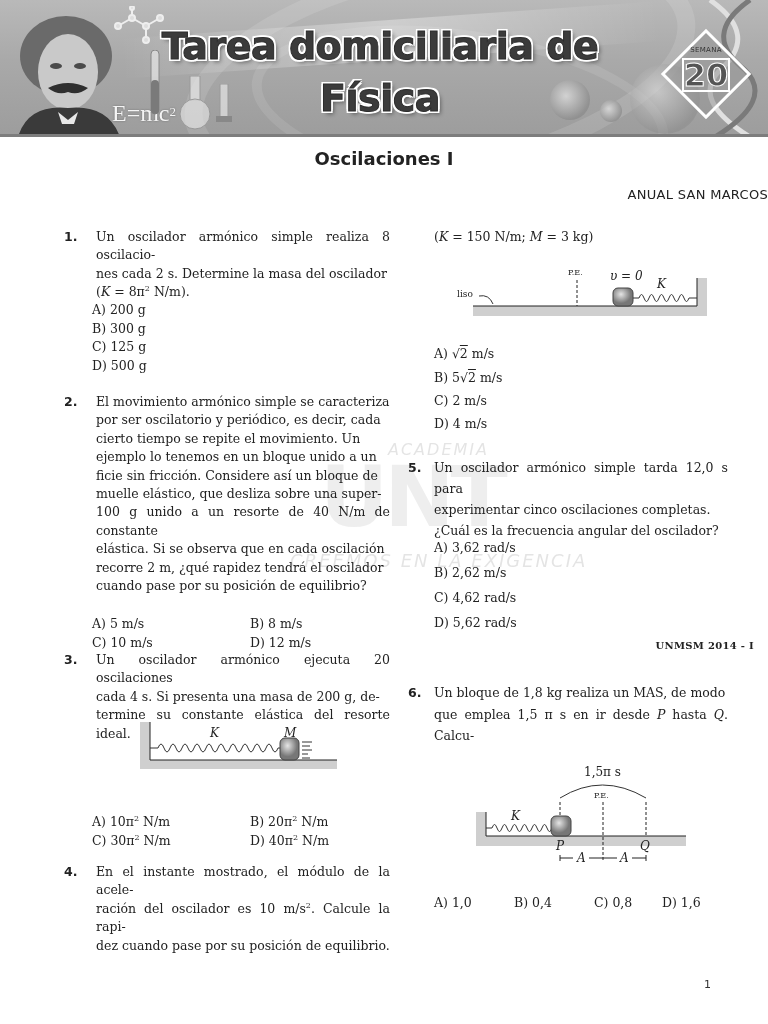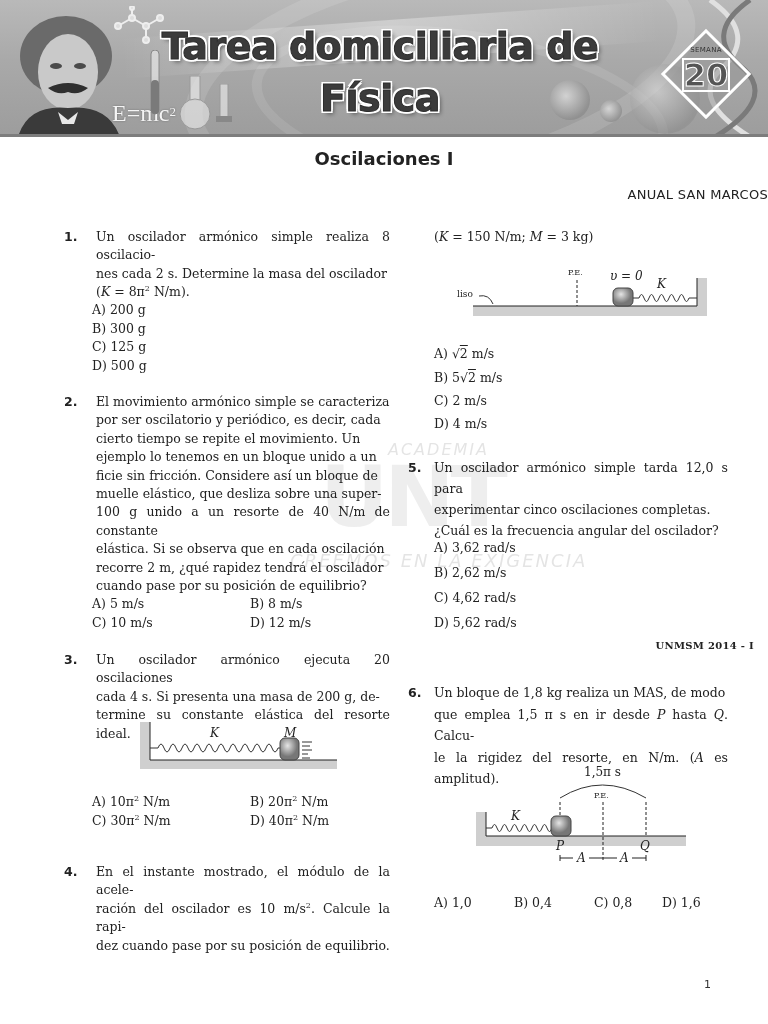--- a/index.html
+++ b/index.html
@@ -87,21 +87,21 @@
 
   
   .q { position: absolute; font-size: 12.5px; line-height: 18.4px; color: #222; }
   .q .num {
     position: absolute; left: 0; top: 0;
     font-family: "DejaVu Sans", sans-serif; font-weight: bold; font-size: 12.5px;
   }
   .q .text { position: absolute; left: 32px; top: 0; text-align: justify; }
   .q .opts { position: absolute; left: 28px; }
   .q .opt { height: 18.6px; white-space: nowrap; }
-  .grid2 { display: grid; grid-template-columns: 158px 140px; }
+  .grid2 { display: grid; grid-template-columns: 158px 140px; margin-top: 20px; }
   .row4 { display: flex; }
   .row4 .opt { width: 80px; }
   i.m { font-style: italic; }
   sup { font-size: 8px; vertical-align: 5px; line-height: 0; }
 
   .source {
     position: absolute; right: 14px; top: 640px;
     font-family: "DejaVu Serif", serif; font-weight: bold; font-size: 10px; color: #222; letter-spacing: 0.3px;
   }
 
@@ -336,21 +336,20 @@
     <div class="opt" style="height:25px">D)  5,62 rad/s</div>
   </div>
 </div>
 <div class="source">UNMSM 2014 - I</div>
 
 <div class="q" style="left:408px;top:682px;width:320px;line-height:21.5px;">
   <div class="num">6.</div>
   <div class="text" style="left:26px;width:294px">
     <div>Un bloque de 1,8 kg realiza un MAS, de modo</div>
     <div><span>que emplea 1,5 π s en ir desde </span><i class="m">P</i><span> hasta </span><i class="m">Q</i><span>. Calcu-</span></div>
-    <div><span>le la rigidez del resorte, en N/m. (</span><i class="m">A</i><span> es amplitud).</span></div>
   </div>
 </div>
 
 <div class="fig" style="left:476px;top:760px;width:215px;height:110px;">
   <svg width="215" height="110" viewBox="0 0 215 110">
     <rect x="0" y="52" width="10" height="34" fill="#cfcfcf"></rect>
     <rect x="0" y="76" width="210" height="10" fill="#cfcfcf"></rect>
     <line x1="10" y1="52" x2="10" y2="76" stroke="#222"></line>
     <line x1="10" y1="76" x2="210" y2="76" stroke="#222"></line>
     <path d="M10 68 H16 q2.5 -7 5 0 q2.5 7 5 0 q2.5 -7 5 0 q2.5 7 5 0 q2.5 -7 5 0 q2.5 7 5 0 q2.5 -7 5 0 q2.5 7 5 0 q2.5 -7 5 0 q2.5 7 5 0 q2.5 -7 5 0 q2.5 7 5 0 H80" stroke="#333" fill="none"></path>

